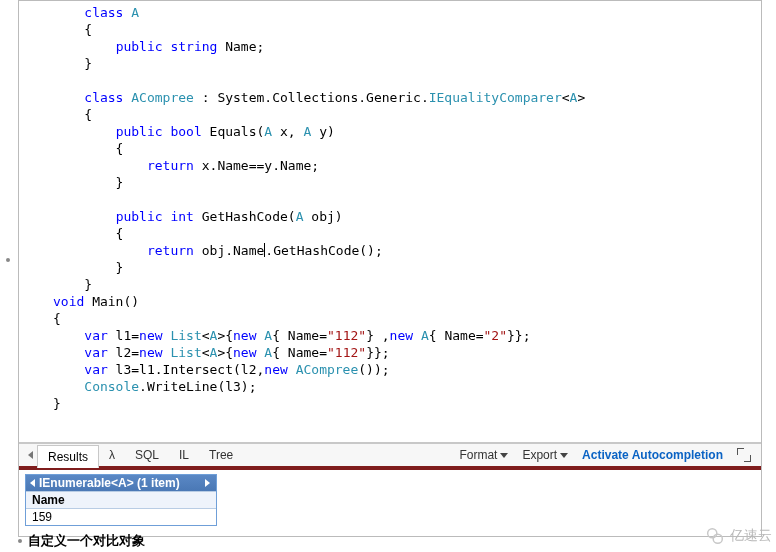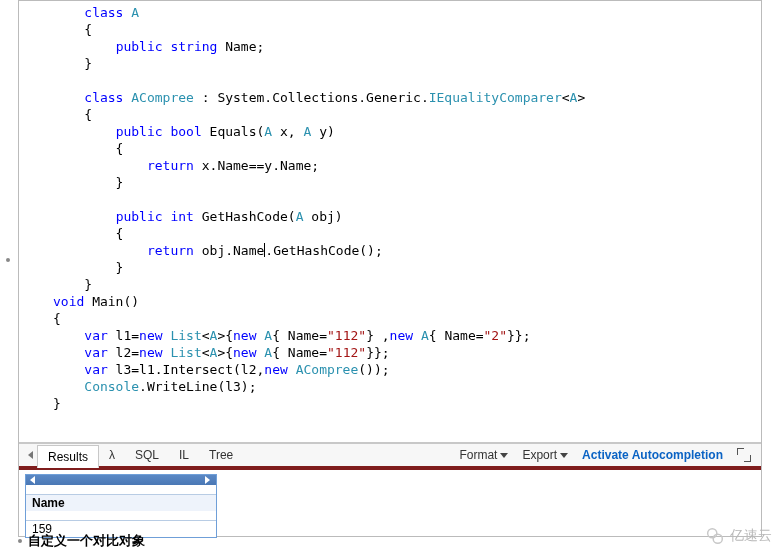--- a/index.html
+++ b/index.html
@@ -156,21 +156,20 @@
       border-left: 5px solid #fff;
       margin-left: auto;
       margin-right: 2px;
       cursor: pointer;
     }
     .rt-row {
       background: #fff;
       border-top: 1px solid #b8cce4;
       padding: 1px 6px;
       min-width: 190px;
-      margin-top: 9px;
     }
     .rt-colhead {
       font-weight: bold;
       background: #eef3fb;
     }
     .caption-row {
       position: absolute;
       left: 18px;
       bottom: 0;
       height: 22px;
@@ -264,20 +263,21 @@
       </span>
       <span class="link-btn" style="font-weight:bold">Activate Autocompletion</span>
       <span class="fs-icon"></span>
     </div>
   </div>
 
   <div class="results-area">
     <div class="result-table">
       <div class="rt-header">
         <span class="rt-tri"></span>
+        <span>IEnumerable&lt;A&gt; (1 item)</span>
         <span class="rt-tri-r"></span>
       </div>
       <div class="rt-row rt-colhead">Name</div>
       <div class="rt-row">159</div>
     </div>
   </div>
 
 </div>
 
 <div class="caption-row">

